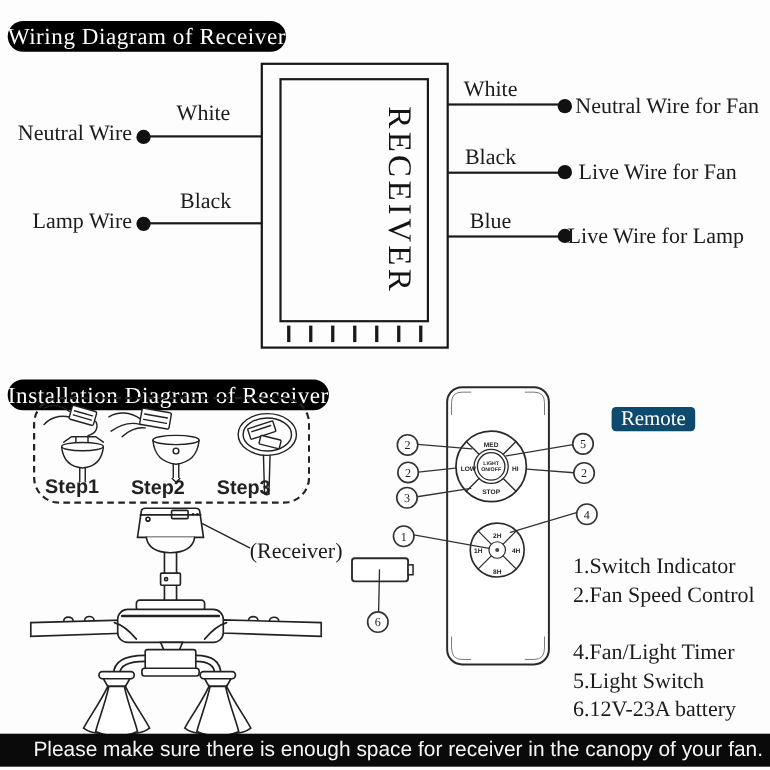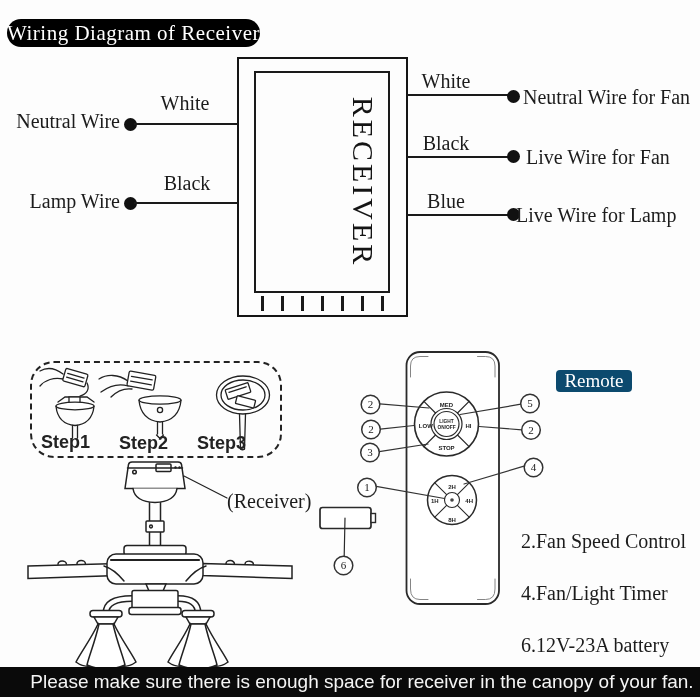--- a/index.html
+++ b/index.html
@@ -79,20 +79,21 @@
   <div class="hline" style="left:407px;top:155.5px;width:105px;"></div>
   <div class="t center" style="left:409px;top:132px;width:74px;">Black</div>
   <div class="dot" style="left:507px;top:150px;"></div>
   <div class="t" style="left:526px;top:146px;">Live Wire for Fan</div>
 
   <div class="hline" style="left:407px;top:213.5px;width:105px;"></div>
   <div class="t center" style="left:409px;top:190px;width:74px;">Blue</div>
   <div class="dot" style="left:507px;top:208px;"></div>
   <div class="t" style="left:516px;top:204px;">Live Wire for Lamp</div>
 
+  <div class="badge" style="left:7px;top:333px;width:292px;">Installation Diagram of Receiver</div>
 
   <div class="dashed-box"></div>
 
   <svg style="left:30px;top:361px;" width="252" height="97" viewBox="0 0 252 97">
     <g stroke="#222" stroke-width="1.3" fill="none" stroke-linecap="round">
 
       <g>
         <path d="M33,13 C25,7 17,6 10,10"></path>
         <path d="M33,18 C24,16 15,19 10,25"></path>
         <path d="M57,22 C60,28 57,33 50,35"></path>
@@ -267,19 +268,21 @@
       <text class="num" x="67" y="146.4" text-anchor="middle" stroke="none">1</text>
       <text class="num" x="230" y="62.4" text-anchor="middle" stroke="none">5</text>
       <text class="num" x="231" y="88.9" text-anchor="middle" stroke="none">2</text>
       <text class="num" x="233.5" y="126.4" text-anchor="middle" stroke="none">4</text>
       <text class="num" x="43.5" y="224.4" text-anchor="middle" stroke="none">6</text>
     </g>
   </svg>
 
   <div class="badge-sm" style="left:556px;top:370px;width:76px;">Remote</div>
 
+  <div class="legend-item" style="top:502px;">1.Switch Indicator</div>
   <div class="legend-item" style="top:528px;">2.Fan Speed Control</div>
   <div class="legend-item" style="top:580px;">4.Fan/Light Timer</div>
+  <div class="legend-item" style="top:606px;">5.Light Switch</div>
   <div class="legend-item" style="top:632px;">6.12V-23A battery</div>
 
   <div class="footer-bar">Please make sure there is enough space for receiver in the canopy of your fan.</div>
 
 </div>
 
 </body></html>

